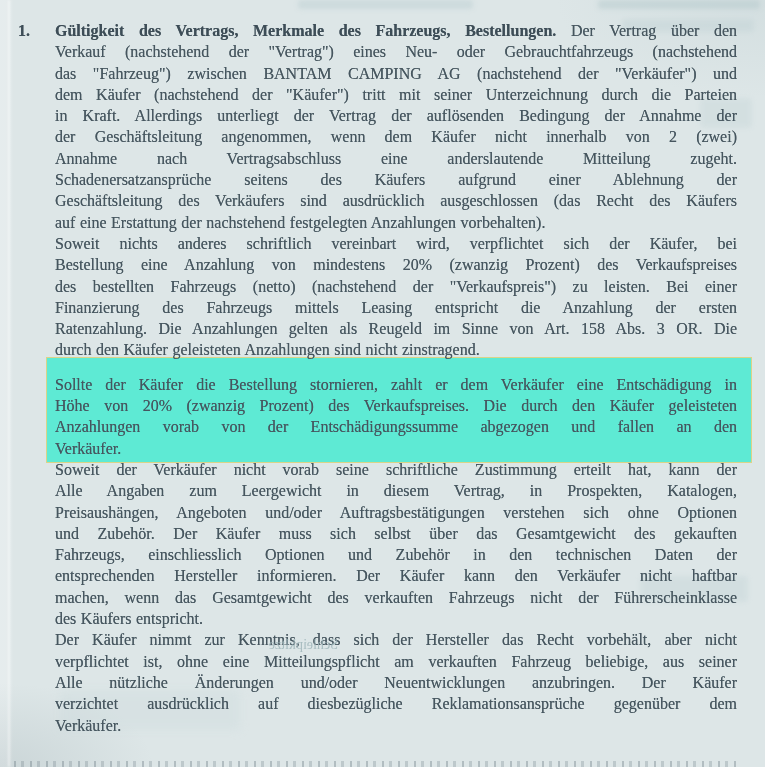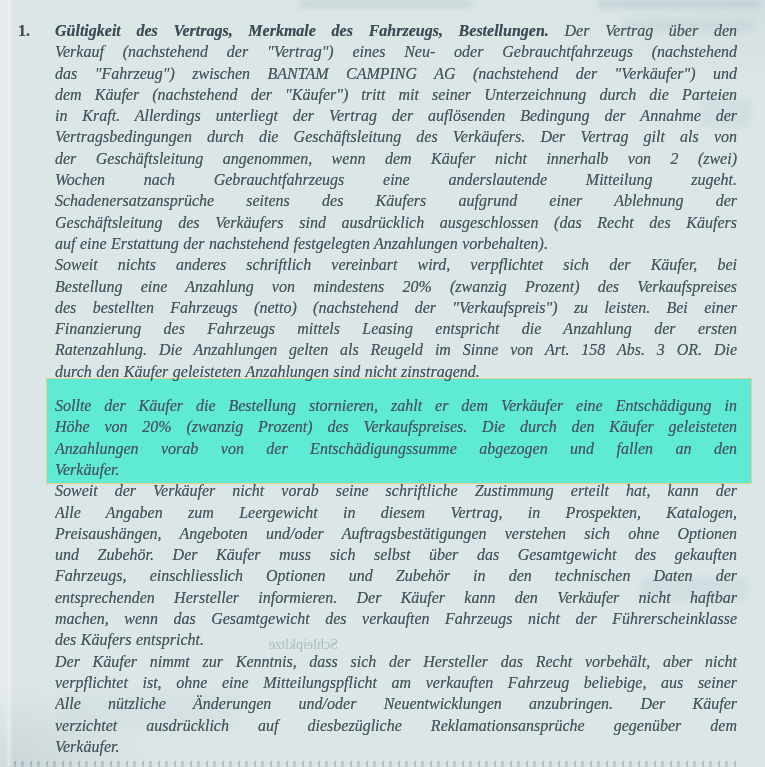--- a/index.html
+++ b/index.html
@@ -22,21 +22,21 @@
     background:rgba(255,255,255,.55);filter:blur(1px);
   }
   .clause-number{
     position:absolute;left:18px;top:20px;
     font-weight:bold;font-size:16px;line-height:21.3px;color:#3e4e58;
     text-shadow:0 0 .5px rgba(62,78,88,.8);
   }
   .doc{
     position:absolute;left:55px;top:20px;width:682px;
   }
-  .para{margin:0;font-style:italic;}
+  .para{margin:0;}
   .line{
     font-size:16px;height:21.3px;line-height:21.3px;
     text-align:justify;text-align-last:justify;
     word-spacing:.5px;
     text-shadow:0 0 .5px rgba(70,86,95,.75);
     overflow:hidden;white-space:nowrap0;
   }
   .line.lastline{text-align-last:left;}
   .line b{font-weight:bold;color:#3d4d57;}
   .para.highlight{
@@ -83,23 +83,22 @@
 
   <div class="clause-number">1.</div>
 
   <div class="doc">
       <div class="para">
         <div class="line"><b>Gültigkeit des Vertrags, Merkmale des Fahrzeugs, Bestellungen.</b> Der Vertrag über den</div>
         <div class="line">Verkauf (nachstehend der "Vertrag") eines Neu- oder Gebrauchtfahrzeugs (nachstehend</div>
         <div class="line">das "Fahrzeug") zwischen BANTAM CAMPING AG (nachstehend der "Verkäufer") und</div>
         <div class="line">dem Käufer (nachstehend der "Käufer") tritt mit seiner Unterzeichnung durch die Parteien</div>
         <div class="line">in Kraft. Allerdings unterliegt der Vertrag der auflösenden Bedingung der Annahme der</div>
-        <div class="line">Vertragsbedingungen durch die Geschäftsleitung des Verkäufers. Der Vertrag gilt als von</div>
         <div class="line">der Geschäftsleitung angenommen, wenn dem Käufer nicht innerhalb von 2 (zwei)</div>
-        <div class="line">Wochen nach Gebrauchtfahrzeugs eine anderslautende Mitteilung zugeht.</div>
+        <div class="line">Annahme nach Vertragsabschluss eine anderslautende Mitteilung zugeht.</div>
         <div class="line">Schadenersatzansprüche seitens des Käufers aufgrund einer Ablehnung der</div>
         <div class="line">Geschäftsleitung des Verkäufers sind ausdrücklich ausgeschlossen (das Recht des Käufers</div>
         <div class="line lastline">auf eine Erstattung der nachstehend festgelegten Anzahlungen vorbehalten).</div>
       </div>
       <div class="para">
         <div class="line">Soweit nichts anderes schriftlich vereinbart wird, verpflichtet sich der Käufer, bei</div>
         <div class="line">Bestellung eine Anzahlung von mindestens 20% (zwanzig Prozent) des Verkaufspreises</div>
         <div class="line">des bestellten Fahrzeugs (netto) (nachstehend der "Verkaufspreis") zu leisten. Bei einer</div>
         <div class="line">Finanzierung des Fahrzeugs mittels Leasing entspricht die Anzahlung der ersten</div>
         <div class="line">Ratenzahlung. Die Anzahlungen gelten als Reugeld im Sinne von Art. 158 Abs. 3 OR. Die</div>

